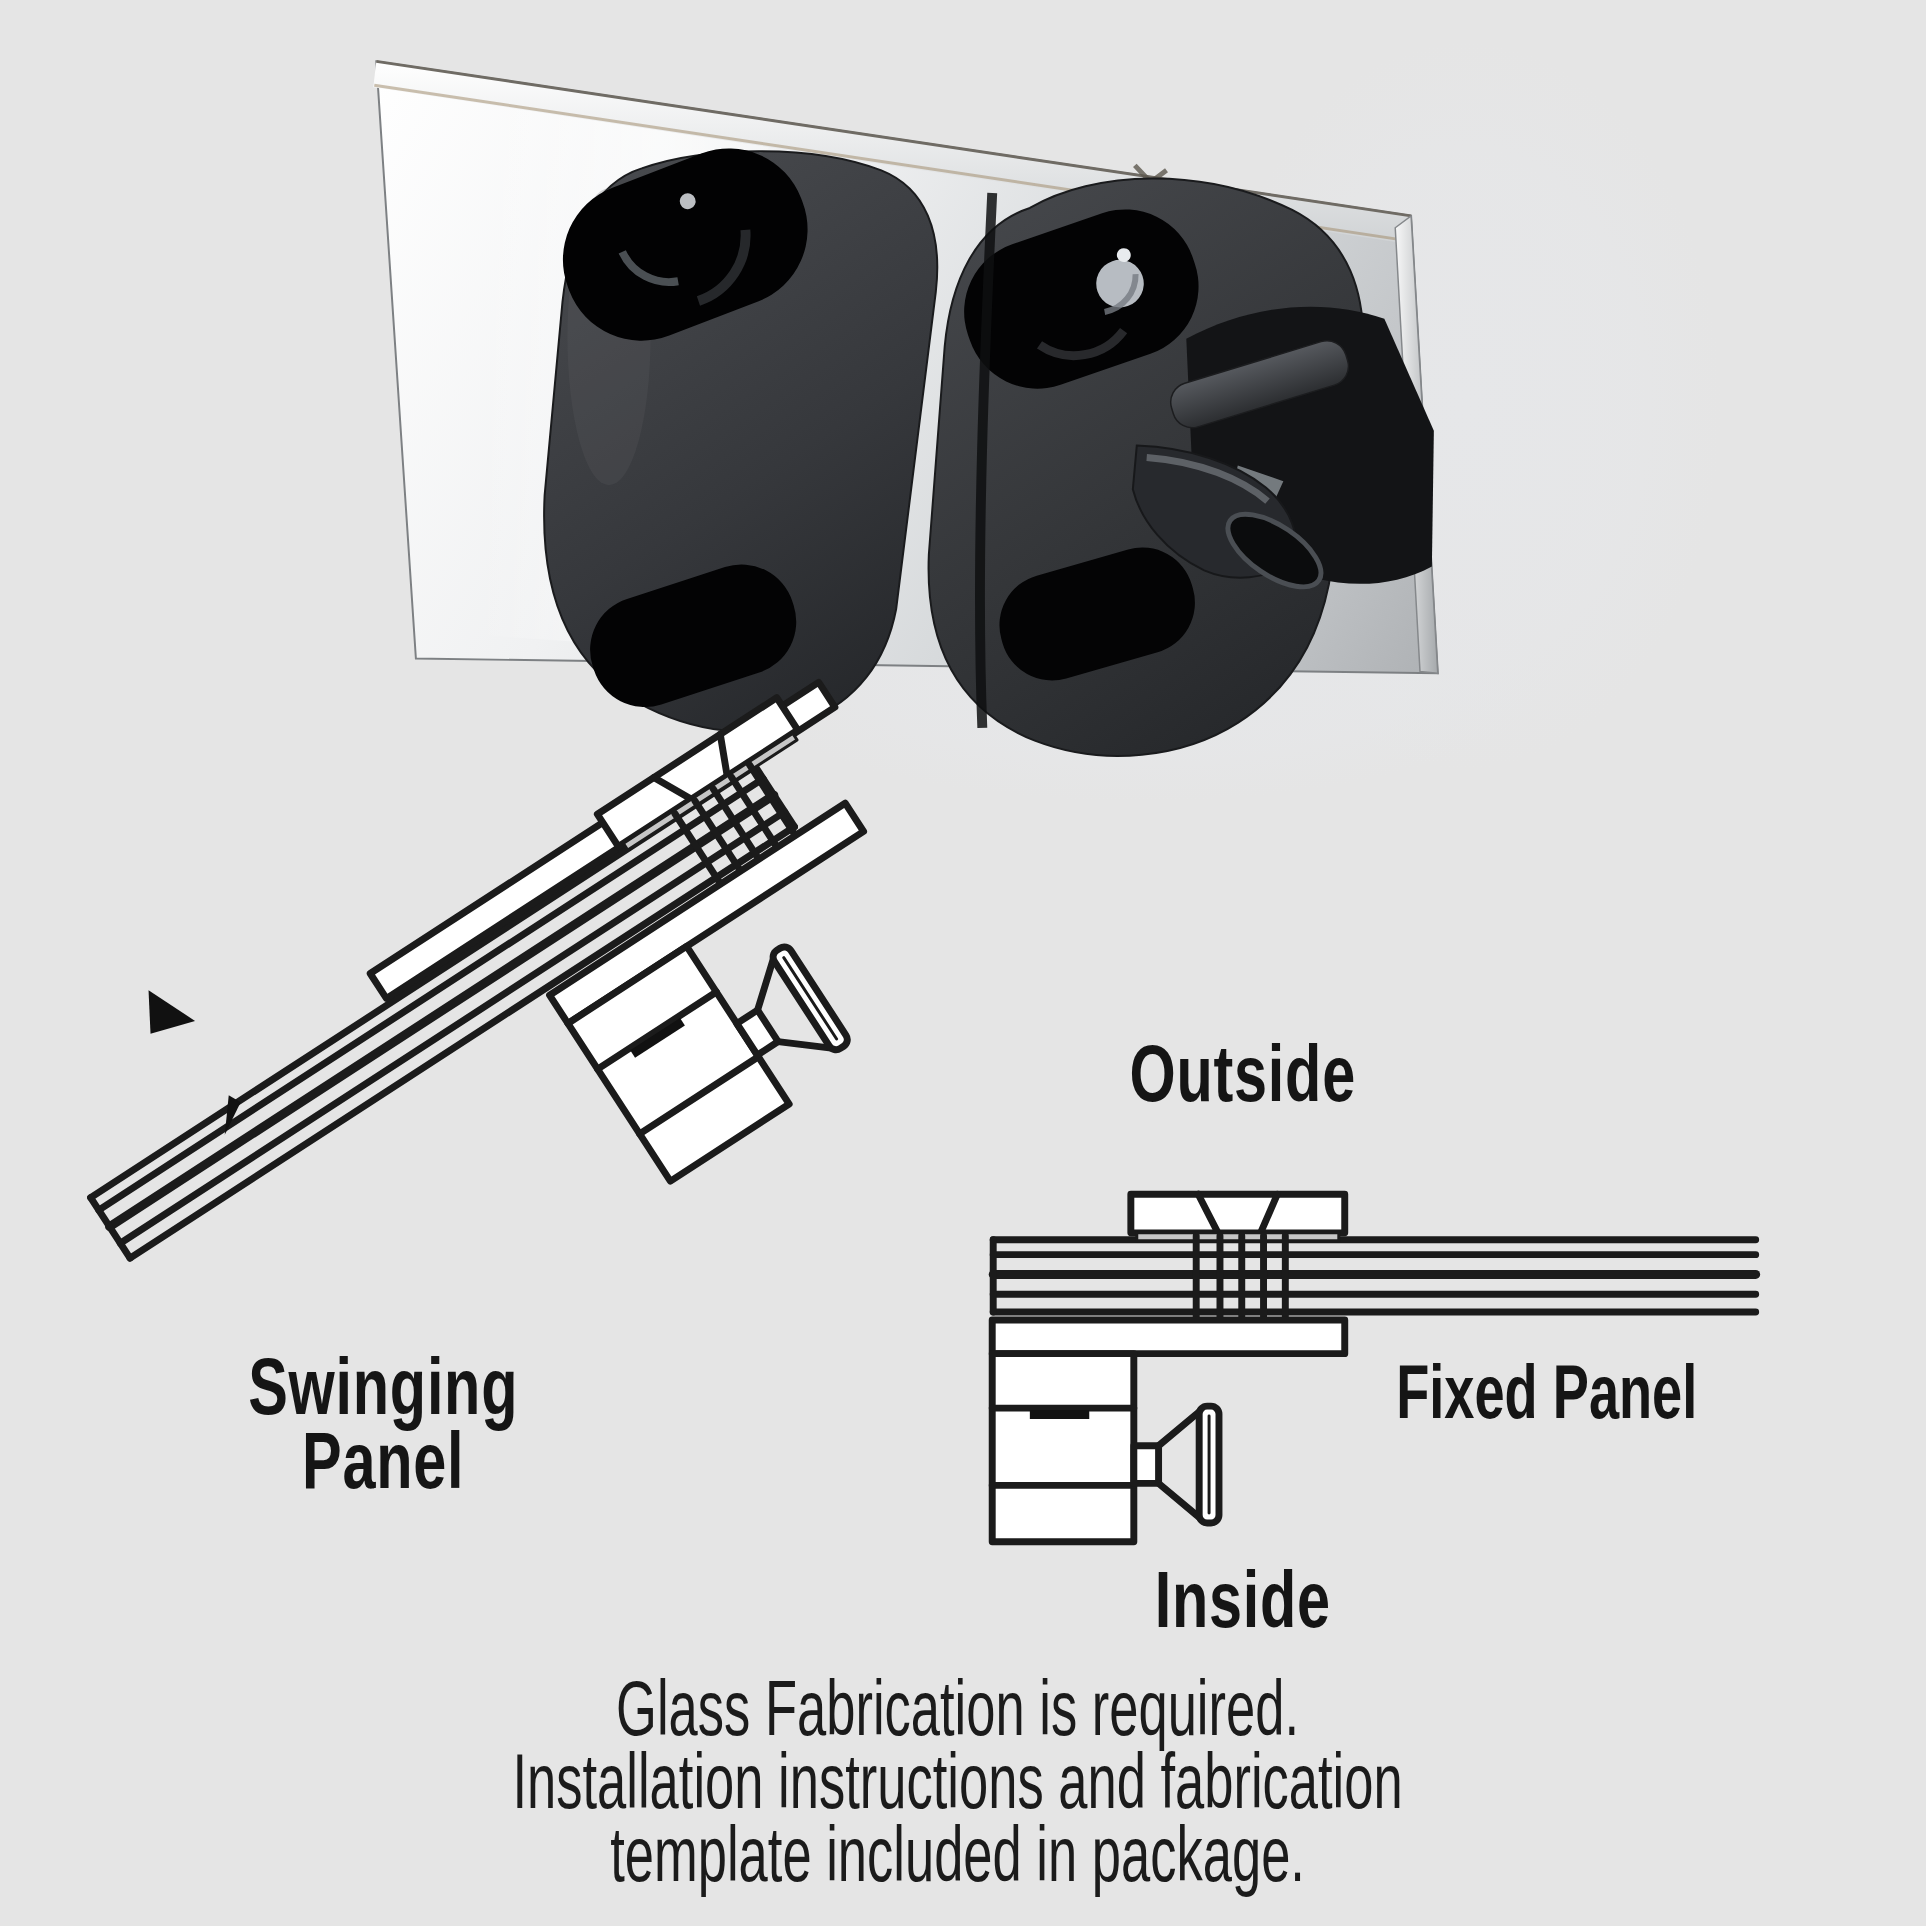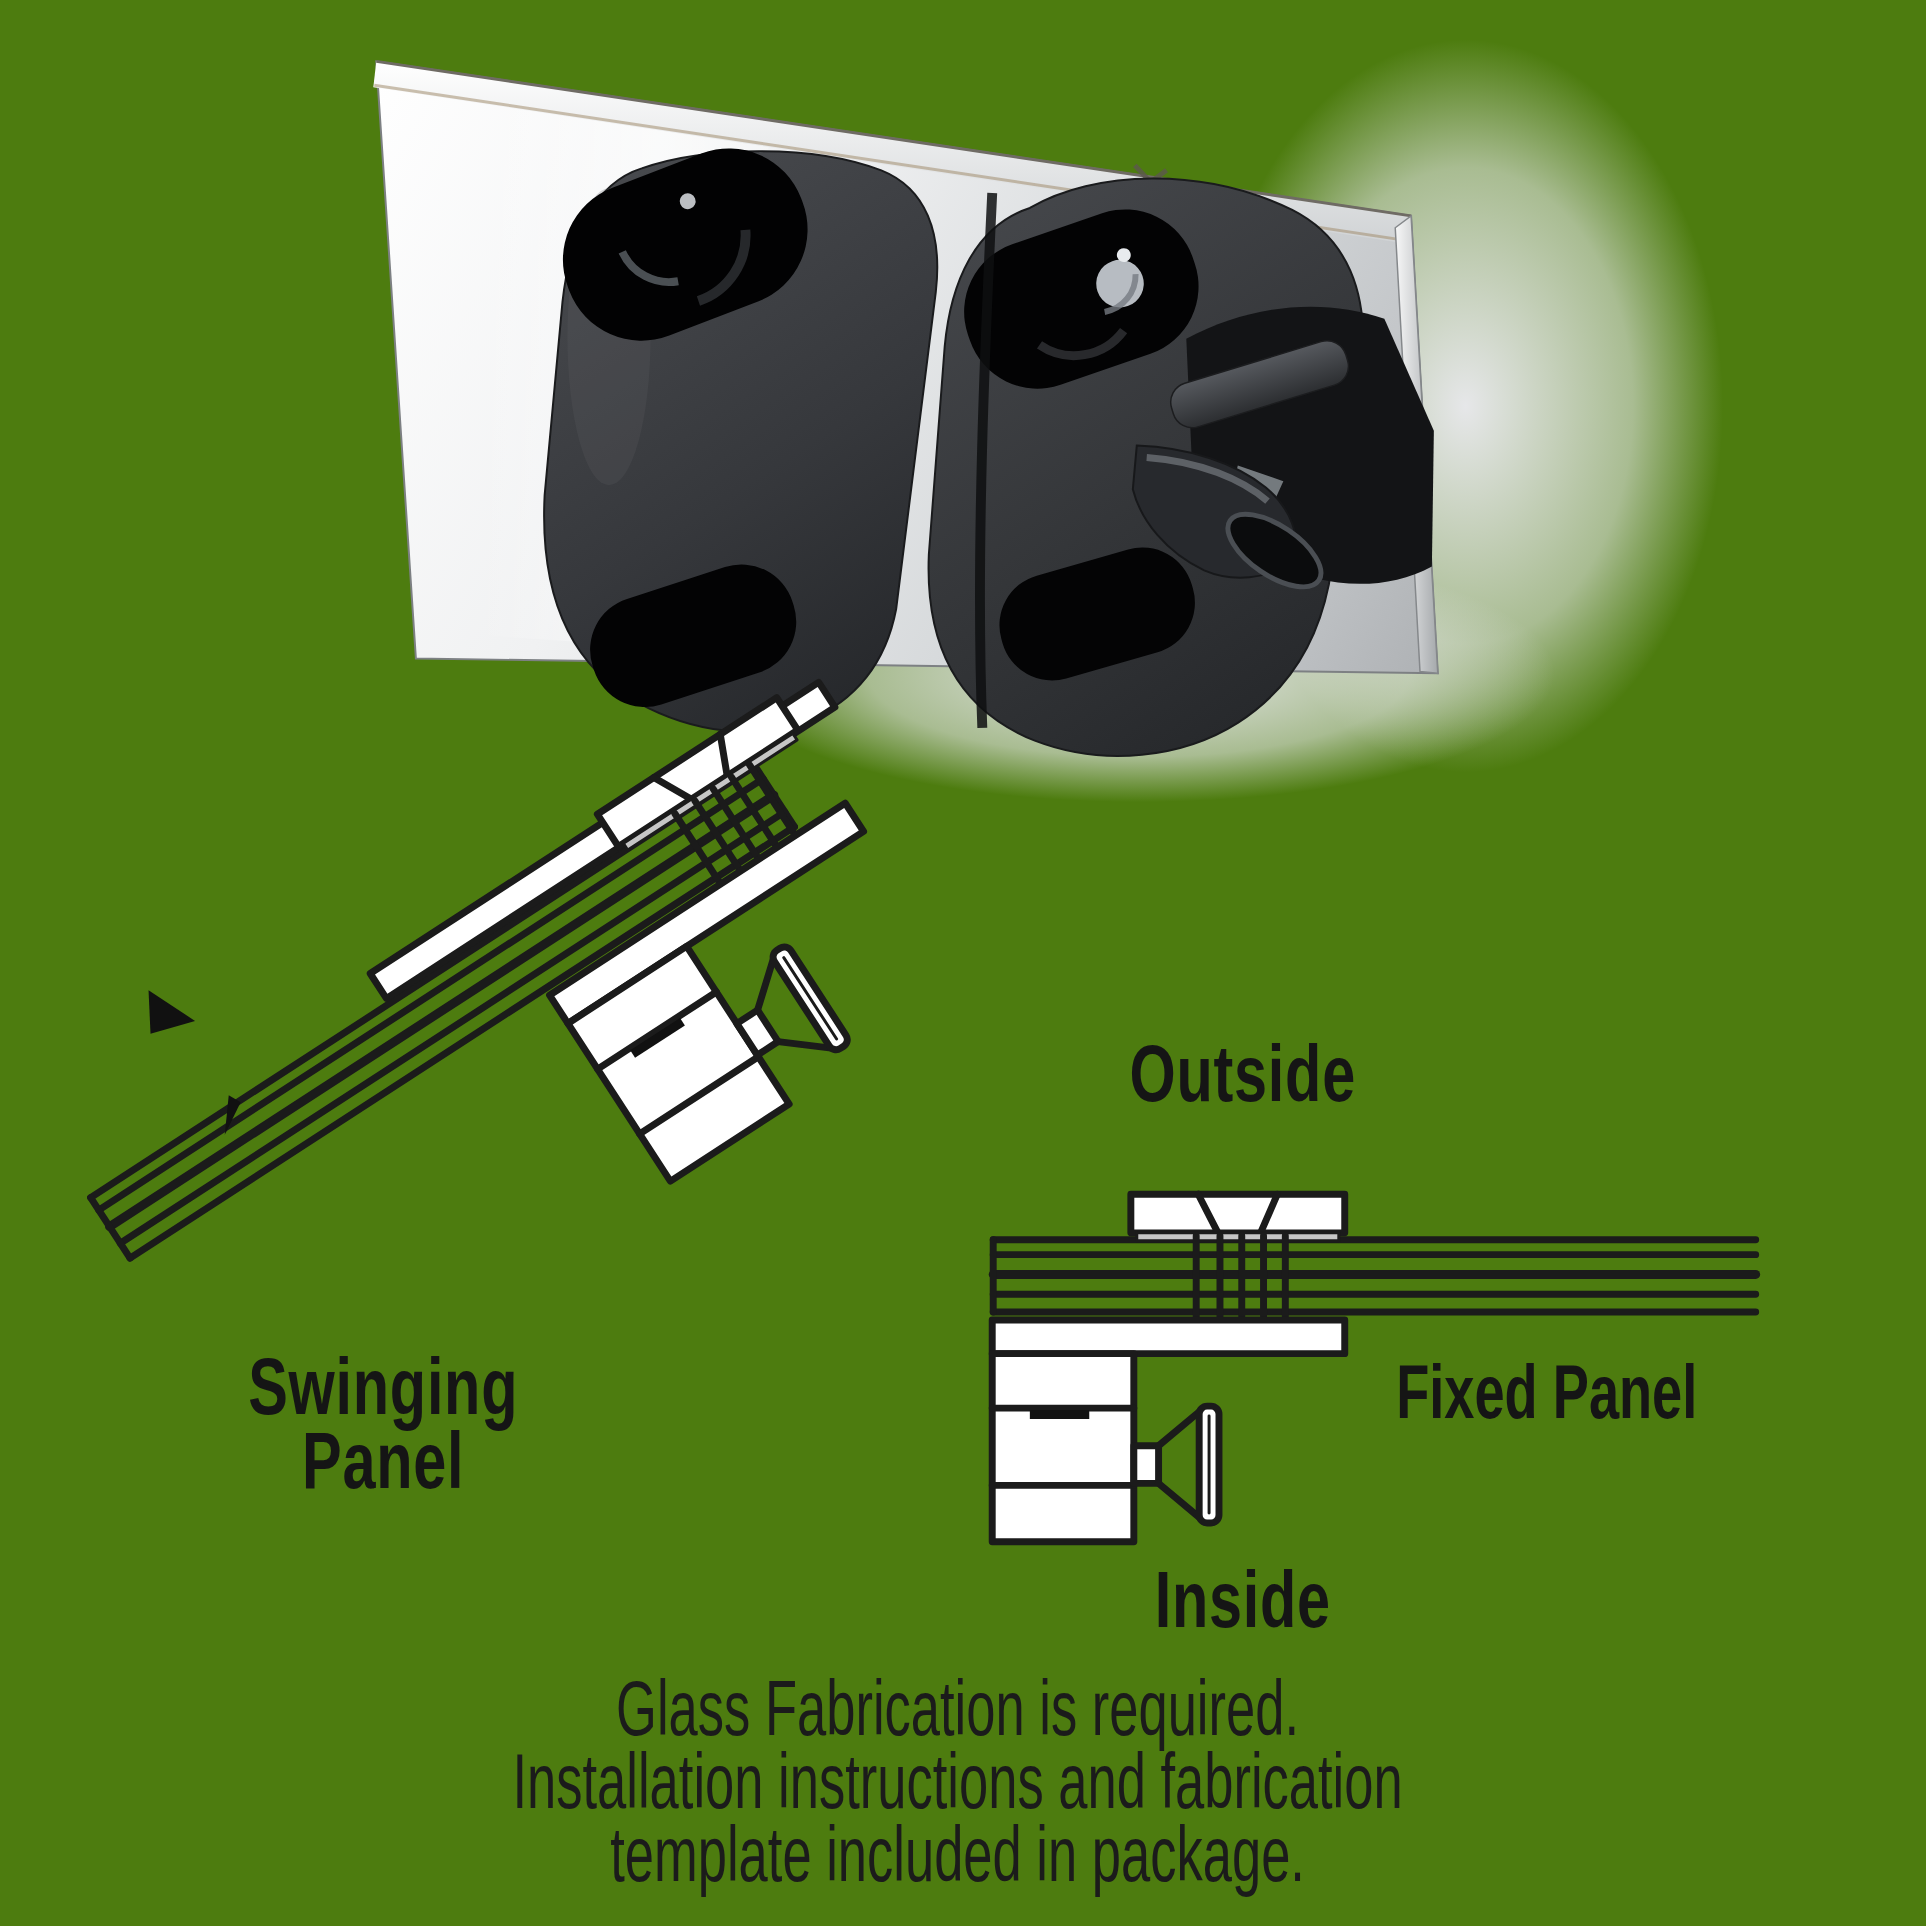--- a/index.html
+++ b/index.html
@@ -1,16 +1,16 @@
 <!DOCTYPE html>
 <html><head>
 <meta charset="utf-8">
 <style>
   html,body{margin:0;padding:0;background:#ffffff;}
-  .page{position:relative;width:1927px;height:1927px;background:#4d7c0f;overflow:hidden;}
+  .page{position:relative;width:1927px;height:1927px;background:#e5e5e5;overflow:hidden;}
   svg{display:block;}
   text{font-family:"Liberation Sans",sans-serif;fill:#151515;}
   .label{font-size:80px;font-weight:700;letter-spacing:1px;}
   .label-small{font-size:76px;font-weight:700;}
   .footer-line{font-size:78px;font-weight:400;fill:#1b1b1b;}
 </style>
 </head>
 <body>
 
 <div class="page">

